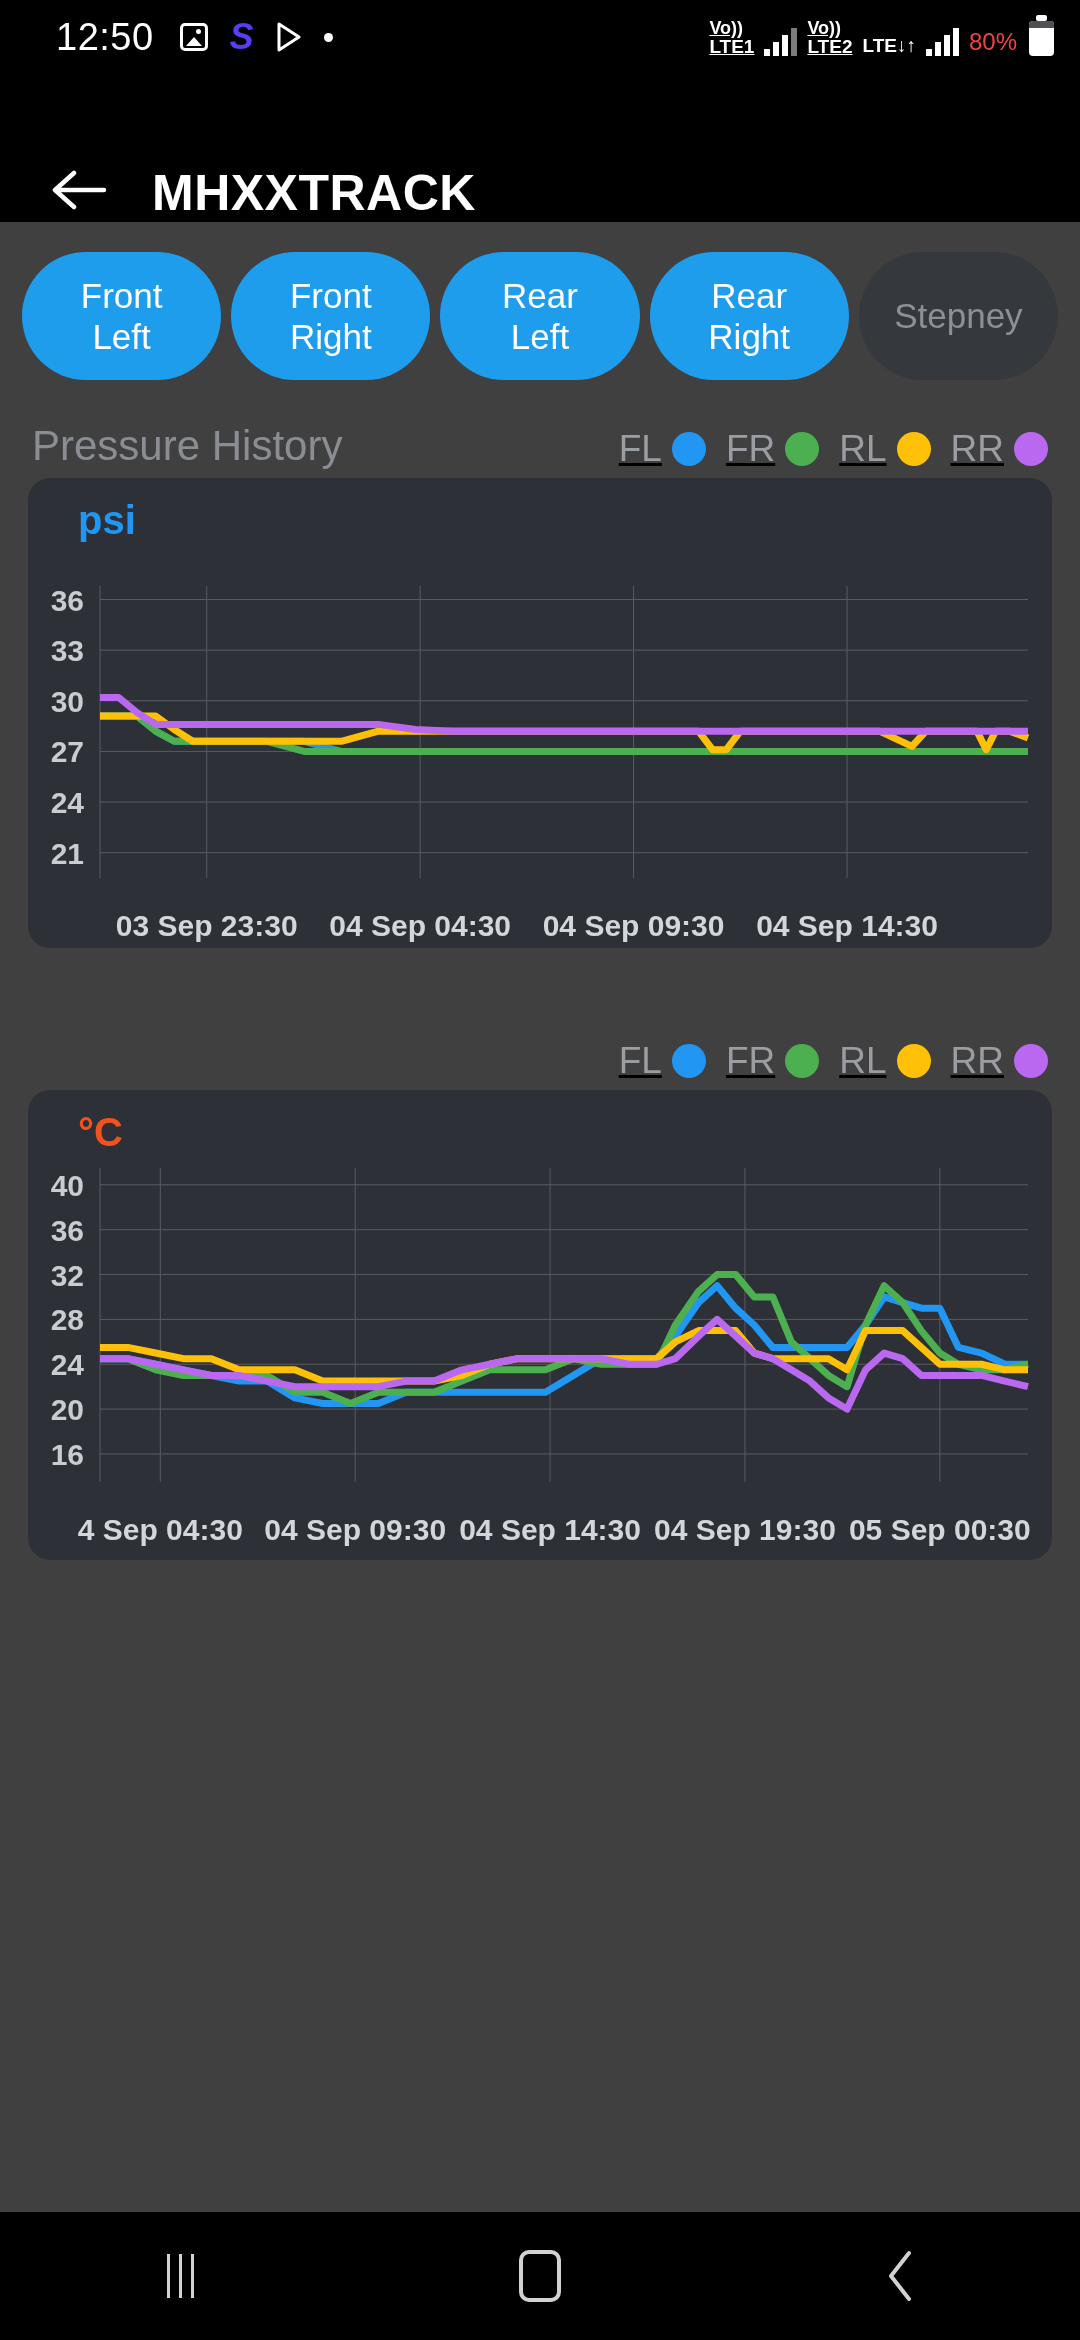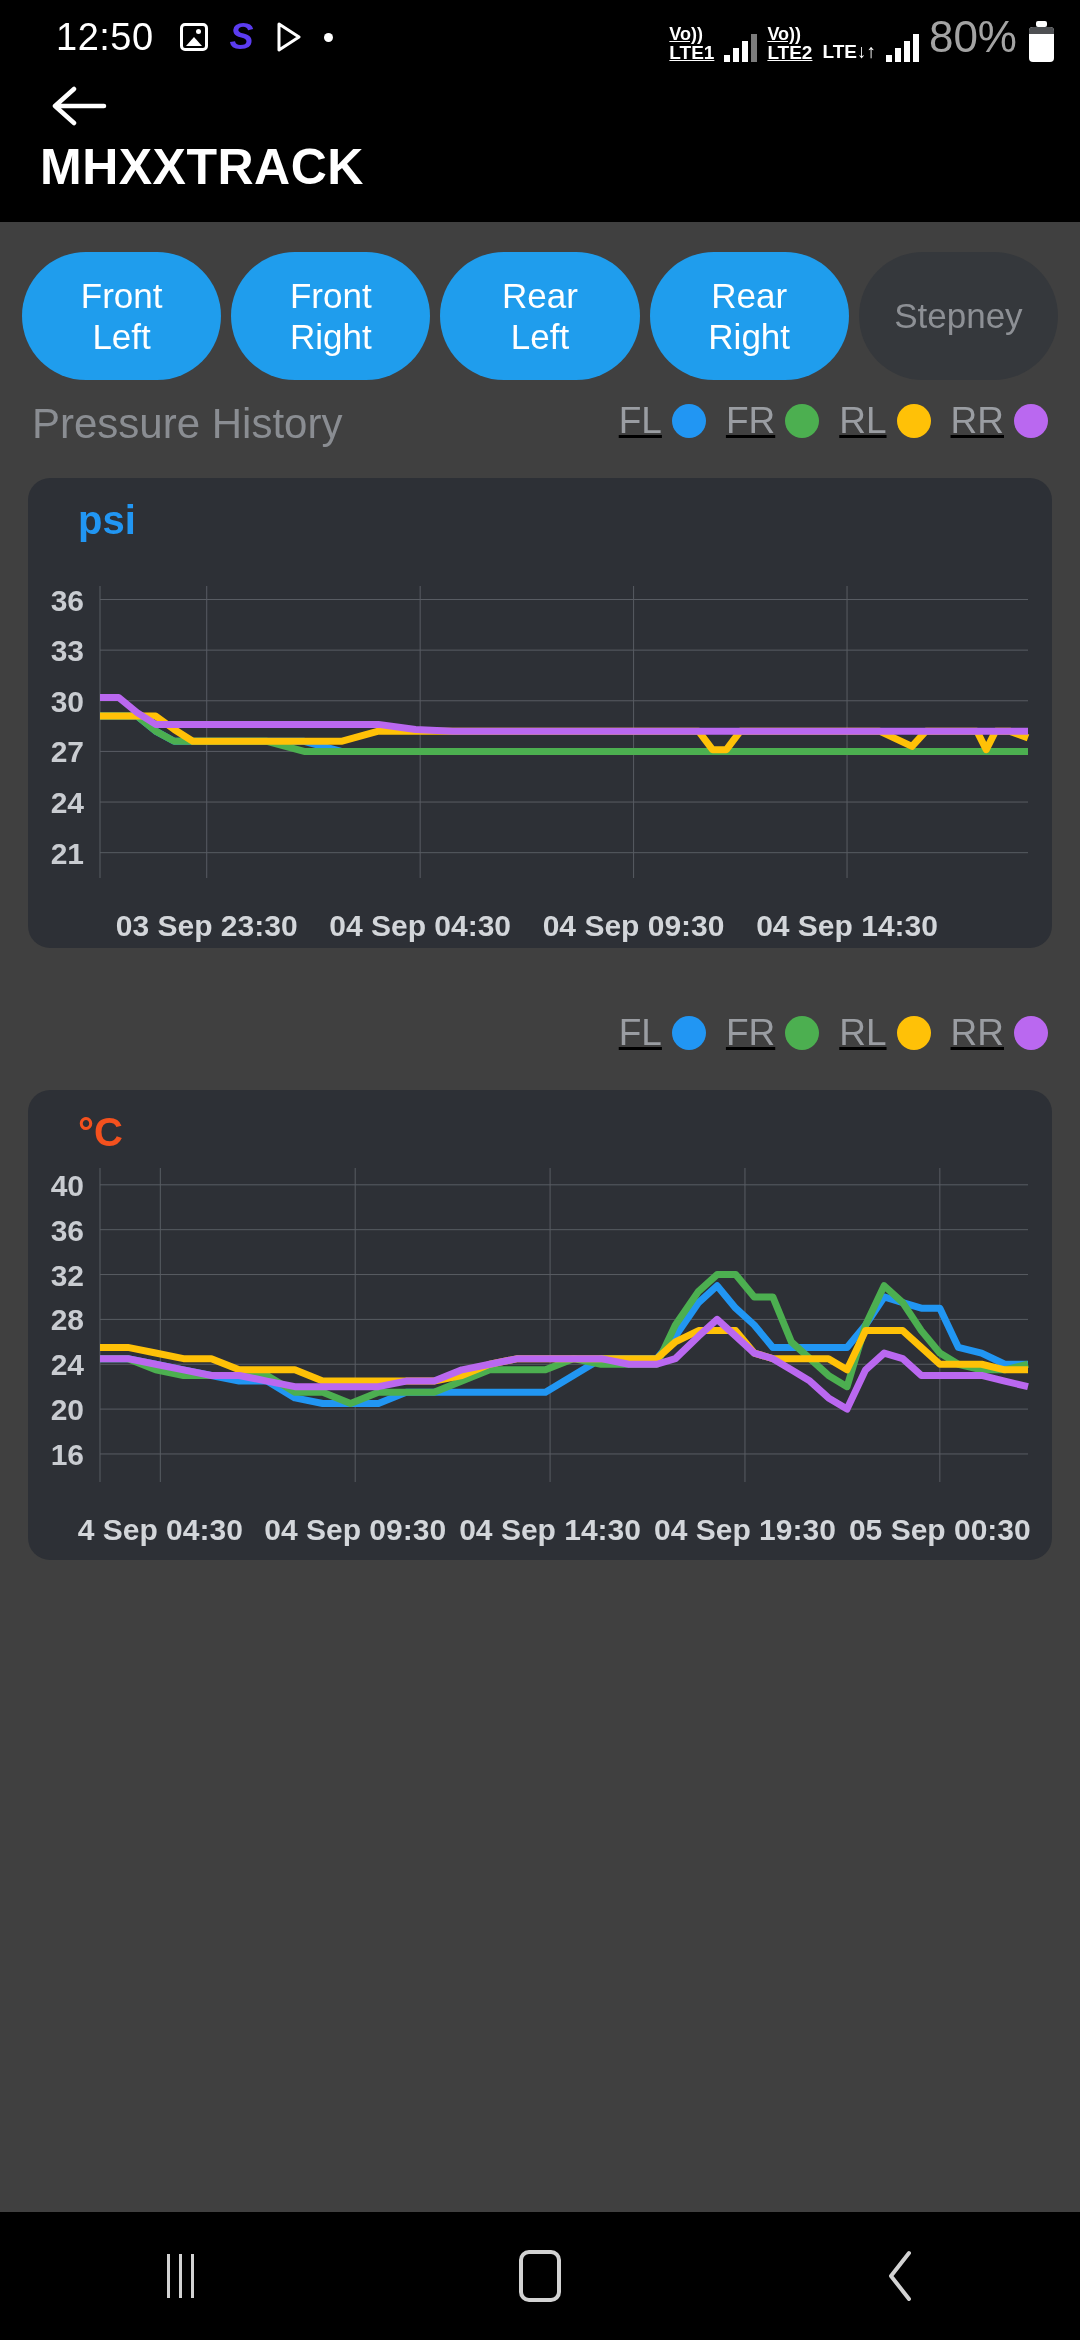--- a/index.html
+++ b/index.html
@@ -37,31 +37,31 @@
   .volte{ display:flex;flex-direction:column;align-items:flex-start;color:#fff;font-size:19px;font-weight:bold;line-height:1.0;text-decoration:underline; }
   .volte span:first-child{ font-size:18px; }
   .bars{ display:flex; align-items:flex-end; gap:3px; height:30px; }
   .bars i{ display:block; width:6px; background:#fff; }
   .bars i:nth-child(1){height:7px;}
   .bars i:nth-child(2){height:14px;}
   .bars i:nth-child(3){height:21px;}
   .bars i:nth-child(4){height:28px;}
   .bars.dim i:nth-child(4){ background:#7c7c7c; }
   .ltearrows{ display:flex;flex-direction:row;align-items:center;color:#fff;font-size:19px;font-weight:bold;line-height:1.05; }
-  .sb-batt-text{ color:#a3a3a3; font-size:44px; font-weight:normal; }
+  .sb-batt-text{ color:#ef4444; font-size:24px; font-weight:normal; }
   .batt{
     width:25px;height:35px;border-radius:4px;background:#fff;position:relative;margin-left:2px;
   }
   .batt:before{ content:"";position:absolute;top:-6px;left:7px;width:11px;height:6px;border-radius:2px;background:#fff; }
   .batt:after{ content:"";position:absolute;top:0;left:0;right:0;height:7px;background:#4e5053;border-radius:4px 4px 0 0; }
 
   
   .appbar{
     position:absolute; left:0; top:74px; width:1080px; height:148px;
-    background:#000; display:flex; align-items:flex-start;flex-direction:column;
+    background:#000; display:flex; align-items:flex-end;
   }
   .back-btn{ margin-left:48px; width:64px; height:64px; display:flex; align-items:center; justify-content:center; }
   .appbar-title{ color:#fff; font-size:50px; font-weight:bold; margin-left:40px; letter-spacing:.5px; }
 
   
   .content{
     position:absolute; left:0; top:222px; width:1080px; height:2257px;
     background:#404040;
   }
 
@@ -72,21 +72,21 @@
   .chip{
     flex:1 1 0; height:128px; border-radius:64px;
     background:#1f9ded; color:#fff;
     display:flex; flex-direction:column; align-items:center; justify-content:center;
     font-size:35px; line-height:1.18; text-align:center;
   }
   .chip.inactive{ background:#35383c; color:#8d9095; }
 
   
   .section-head{
-    display:flex; align-items:flex-start; padding:0 32px; margin-top:20px; height:70px;
+    display:flex; align-items:flex-end; padding:0 32px; margin-top:20px; height:70px;
   }
   .section-title{ color:#8a8d92; font-size:42px; }
   .legend{ margin-left:auto; display:flex; align-items:center; gap:0px; }
   .legend .li{ display:flex; align-items:center;text-decoration:underline; }
   .legend .lbl{ color:#9a9da2; font-size:37px; margin-right:10px; }
   .legend .dot{ width:34px; height:34px; border-radius:50%; margin-right:20px; }
   .legend .li:last-child .dot{ margin-right:0; }
 
   
   .card{

